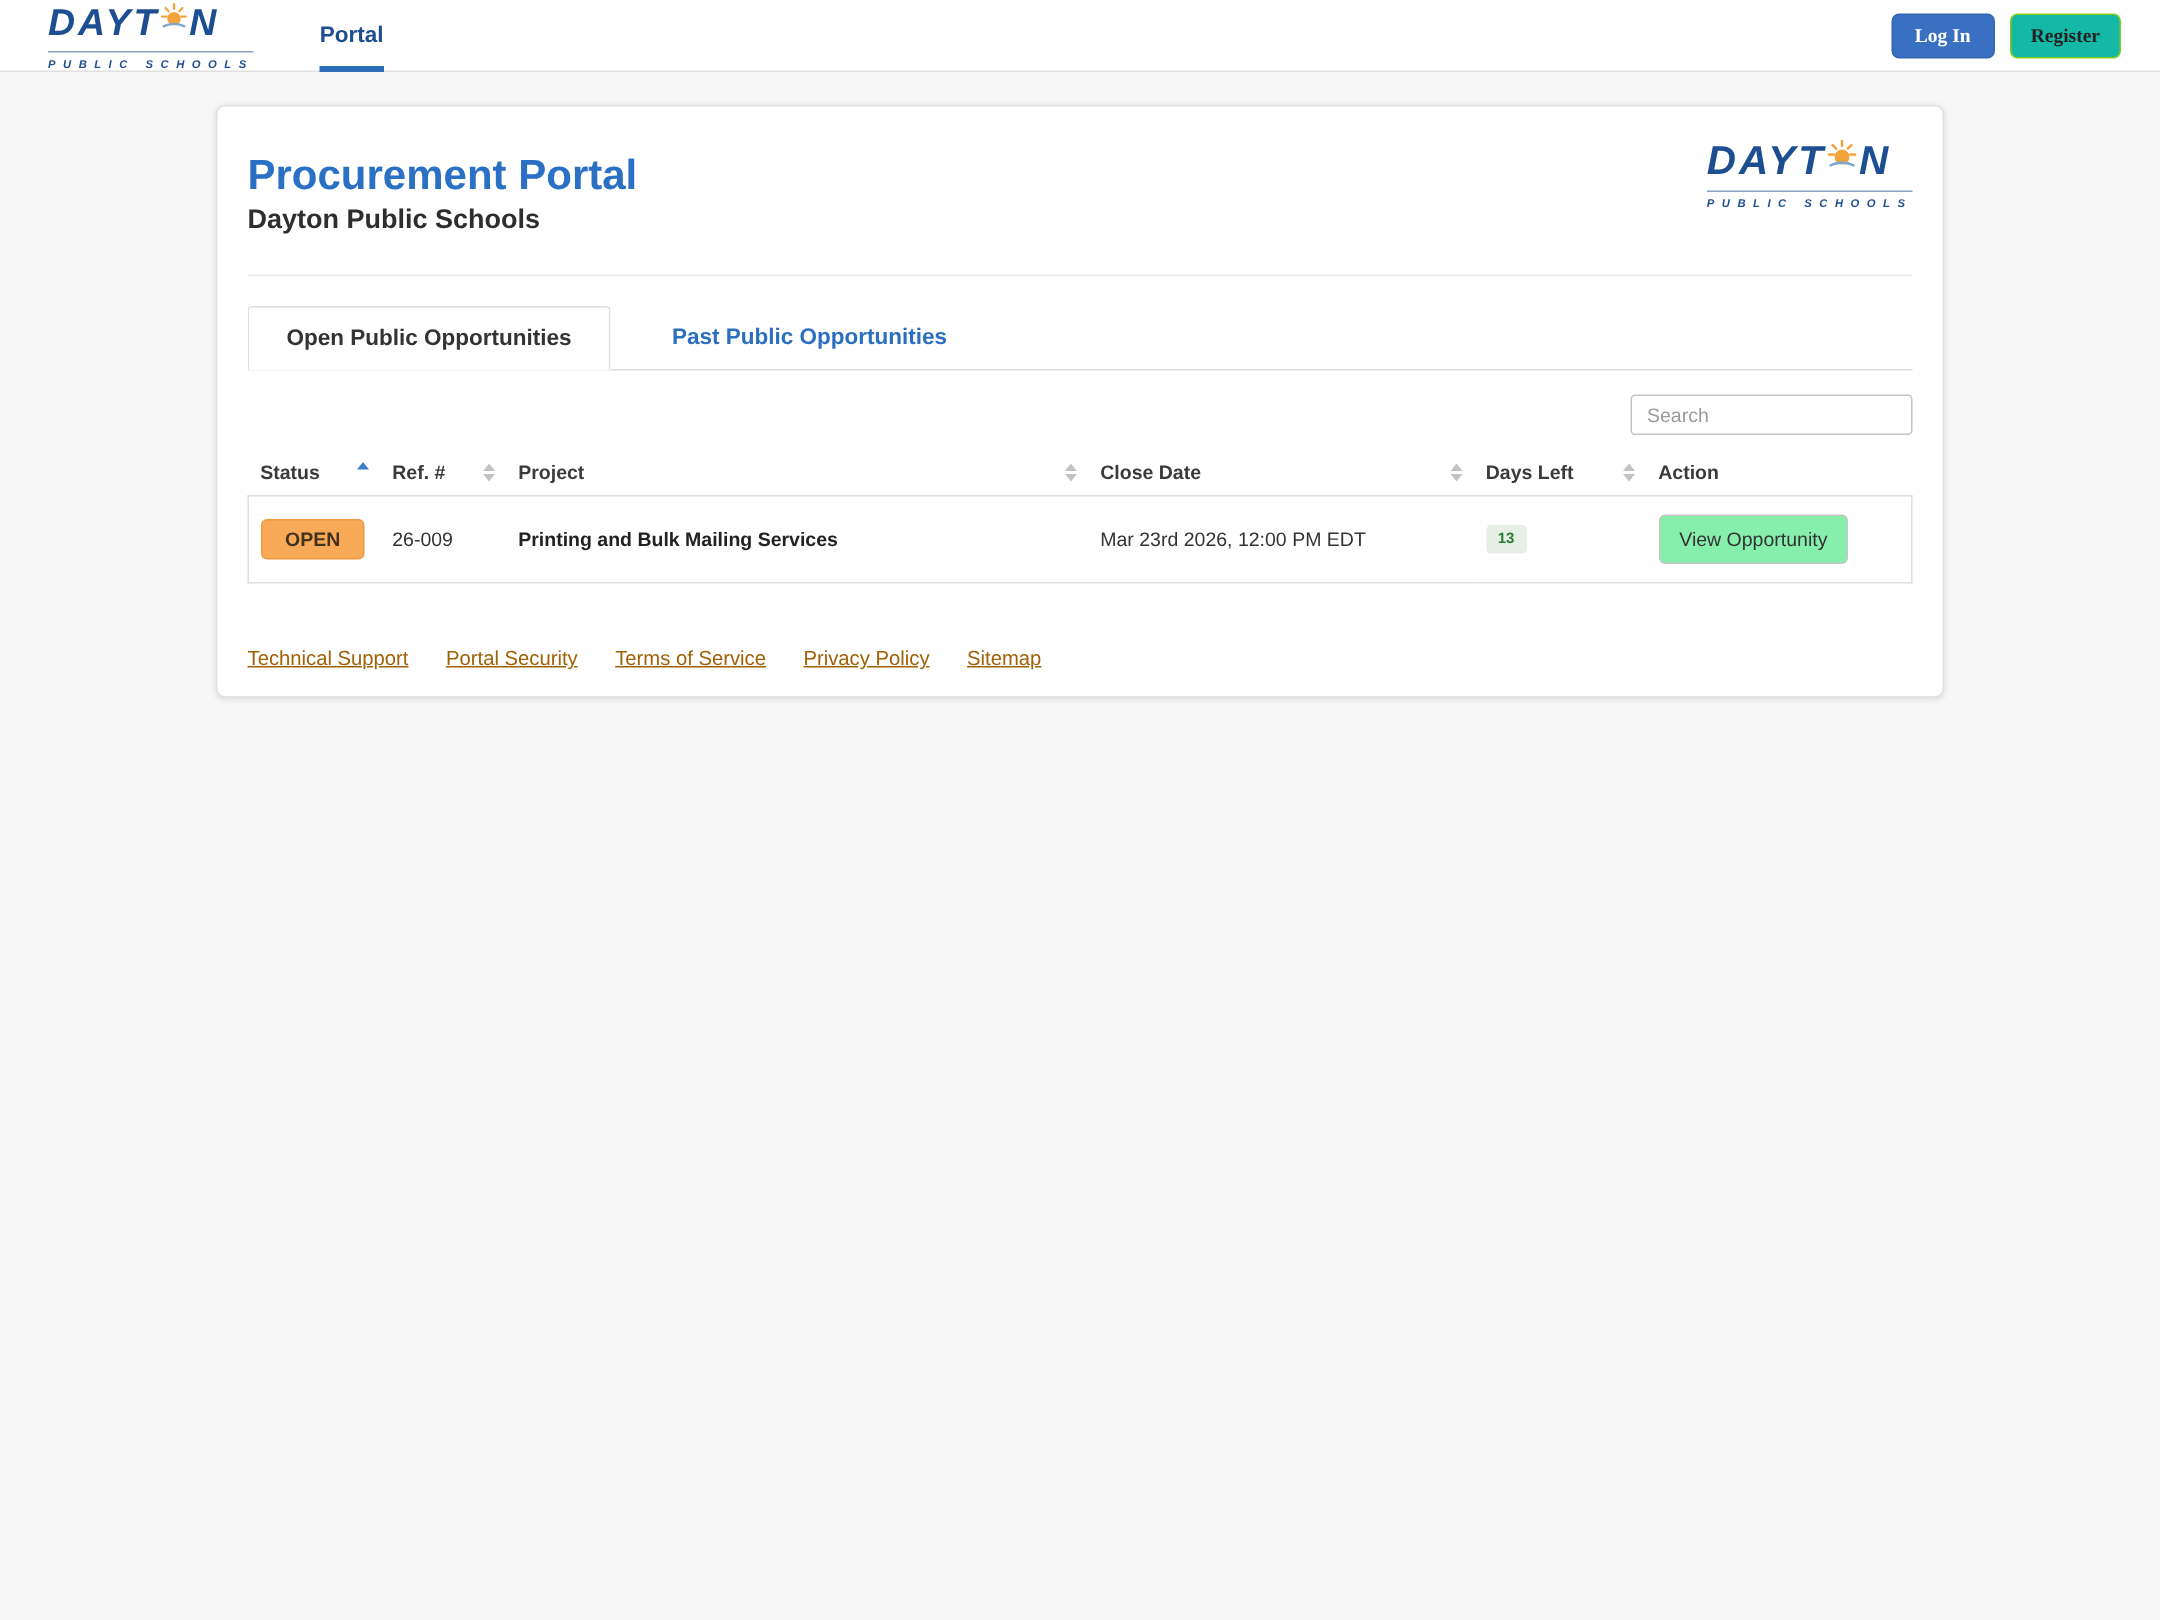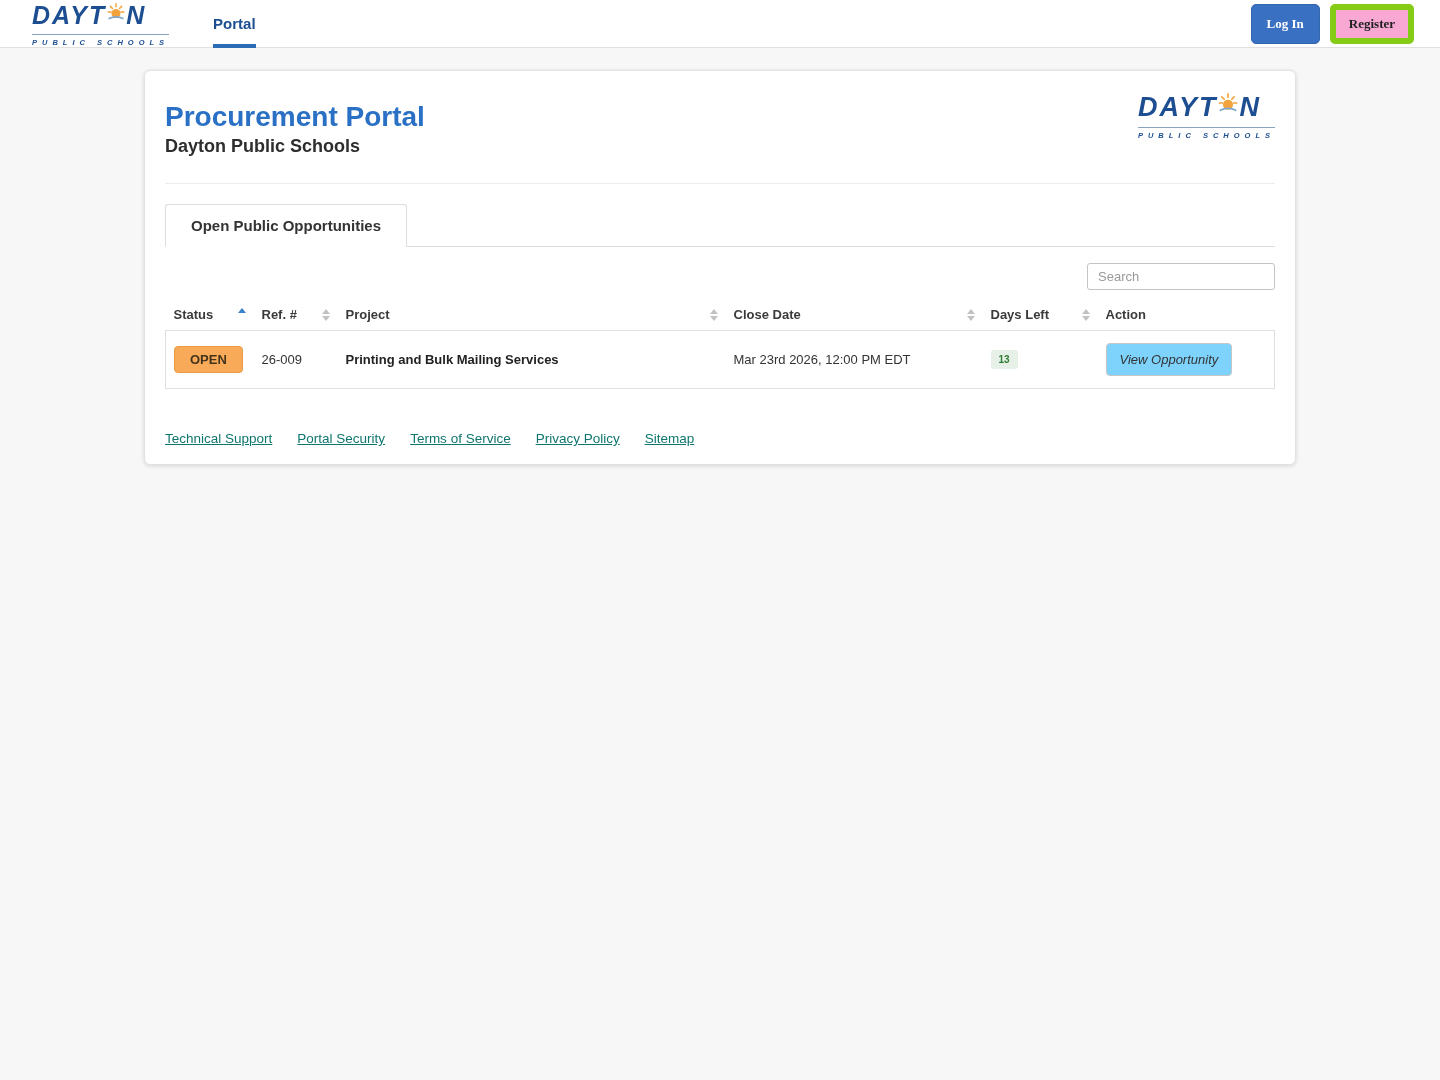--- a/index.html
+++ b/index.html
@@ -53,22 +53,22 @@
     height: 4px; background: #2b6cb5;
   }
   .topbar-actions { margin-left: auto; display: flex; gap: 10px; }
   .btn { font-family: Liberation Serif, serif; font-size: 13px; font-weight: bold; cursor: pointer; }
   .btn-login {
     background: #3a70c2; color: #fff;
     border: 1px solid #3465af; border-radius: 5px;
     padding: 6px 15px;
   }
   .btn-register {
-    background: #f9a8d4; color: #222;
-    border: 6px solid #84cc16; border-radius: 5px;
+    background: #14b8a6; color: #222;
+    border: 1px solid #84cc16; border-radius: 5px;
     padding: 6px 13px;
   }
 
   
   .card {
     width: 1152px;
     margin: 22px auto 0;
     background: #fff;
     border: 1px solid #e2e2e2;
     border-radius: 6px;
@@ -136,33 +136,32 @@
   }
   .badge-days {
     display: inline-block;
     background: #e6f0e6;
     border-radius: 3px;
     color: #2e7d32;
     font-weight: bold; font-size: 10px;
     padding: 4px 8px;
   }
   .btn-view {
-    background: #7dd3fc;
+    background: #86efac;
     border: 1px solid #c6c6c6;
     border-radius: 4px;
     padding: 8px 13px;
     font-family: inherit; font-size: 13px; color: #333;
     cursor: pointer;
-    font-style: italic;
   }
 
   
   .card-footer { display: flex; gap: 25px; margin-top: 42px; }
   .card-footer a {
-    color: #0f766e; font-size: 13.5px;
+    color: #a16207; font-size: 13.5px;
     text-decoration: underline; cursor: pointer;
   }
 </style>
 </head>
 <body>
 
 <header class="topbar">
   <div class="logo logo--sm">
     <div class="logo-word">
       <span>DAYT</span>
@@ -223,20 +222,21 @@
           <span>N</span>
         </div>
         <div class="logo-sub">PUBLIC SCHOOLS</div>
       </div>
     </div>
 
     <hr class="card-hr">
 
     <div class="tabs">
       <div class="tab active">Open Public Opportunities</div>
+      <div class="tab inactive">Past Public Opportunities</div>
     </div>
 
     <div class="search-row">
       <input class="search-input" type="text" placeholder="Search" style="">
     </div>
 
     <table>
       <colgroup>
         <col style="width:88px">
           <col style="width:84px">

